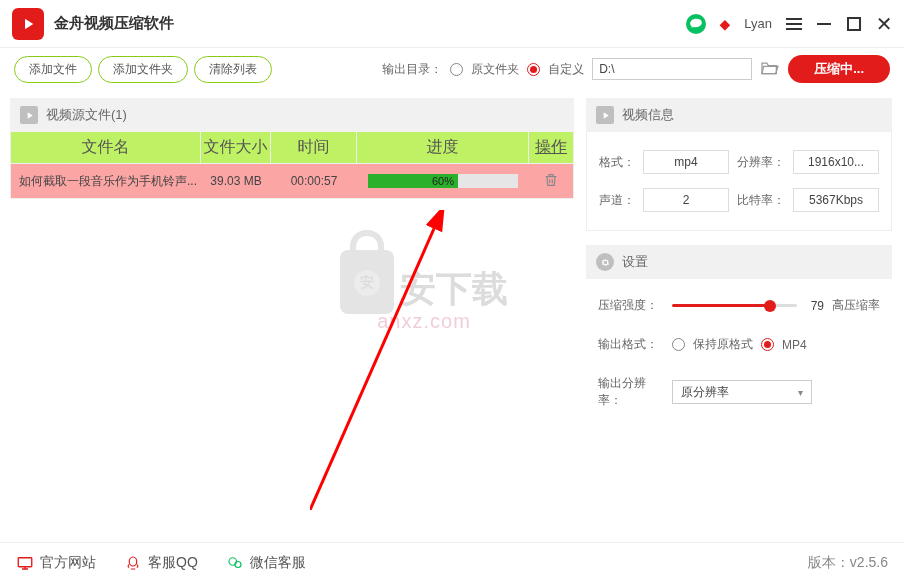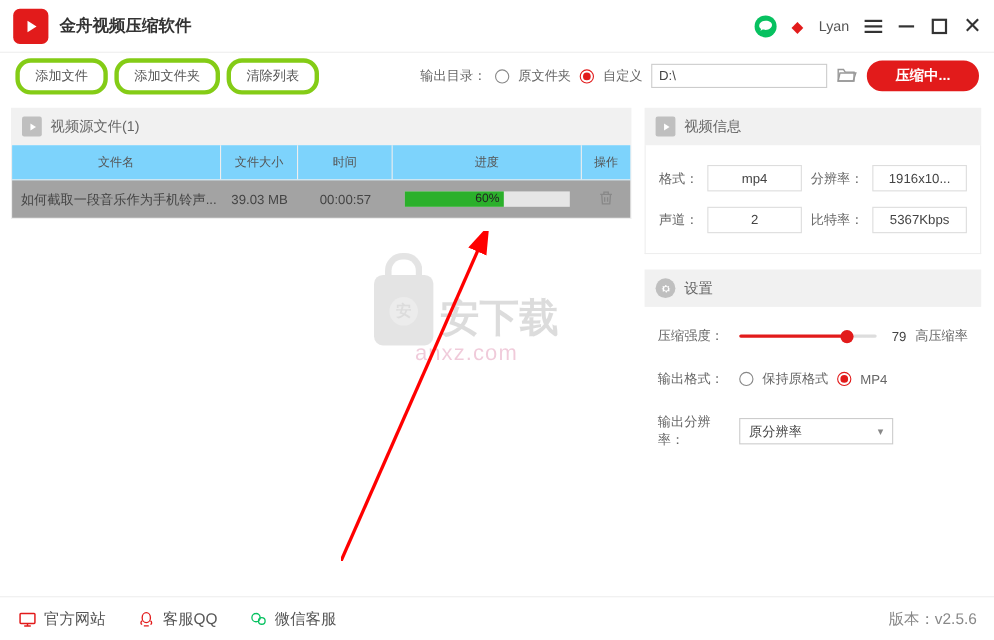--- a/index.html
+++ b/index.html
@@ -17,48 +17,48 @@
 .user-name{font-size:13px;color:#555;}
 .win-icon{width:16px;height:16px;display:inline-flex;align-items:center;justify-content:center;cursor:pointer;}
 .hamburger{display:flex;flex-direction:column;gap:3px;width:18px;}
 .hamburger span{height:2px;background:#333;width:100%;}
 .win-min{width:14px;height:2px;background:#333;}
 .win-max{width:14px;height:14px;border:2px solid #333;}
 .win-close{font-size:20px;color:#333;line-height:1;}
 
 
 .toolbar{height:42px;display:flex;align-items:center;padding:0 14px;gap:6px;}
-.pill{border:4px solid #84cc16;border-radius:14px;padding:4px 14px;font-size:12px;color:#555;cursor:pointer;}
+.pill{border:1px solid #84cc16;border-radius:14px;padding:4px 14px;font-size:12px;color:#555;cursor:pointer;}
 .outdir{margin-left:auto;display:flex;align-items:center;gap:8px;font-size:12px;color:#666;}
 .radio{width:13px;height:13px;border:1.5px solid #888;border-radius:50%;display:inline-block;position:relative;}
 .radio.sel{border-color:#e21b1b;}
 .radio.sel::after{content:"";position:absolute;inset:2px;border-radius:50%;background:#e21b1b;}
 .path-input{width:160px;height:22px;border:1px solid #ccc;font-size:12px;padding:0 6px;color:#444;}
 .folder-open{color:#999;cursor:pointer;}
 .compress-btn{background:#e21b1b;color:#fff;font-size:13px;font-weight:bold;border-radius:14px;padding:5px 26px;cursor:pointer;border:none;}
 
 
 .main{display:flex;height:452px;}
 .left{flex:1;padding:8px 8px 0 10px;}
 .right{width:322px;padding:8px 12px 0 4px;}
 
 
 .panel-hd{background:#f1f1f1;height:34px;display:flex;align-items:center;padding:0 10px;gap:8px;color:#666;font-size:13px;}
 .panel-hd .ico{width:18px;height:18px;background:#bfbfbf;display:flex;align-items:center;justify-content:center;border-radius:2px;}
 .panel-hd .ico svg{width:11px;height:11px;fill:#fff;}
 
 
 .table{border:1px solid #eee;border-top:none;}
-.thead{display:flex;background:#7dd3fc;height:32px;align-items:center;font-size:11px;color:#555;border-bottom:1px solid #eee;}
+.thead{display:flex;background:#bef264;height:32px;align-items:center;font-size:16px;color:#555;border-bottom:1px solid #eee;}
 .col-name{width:190px;text-align:center;border-right:1px solid #eee;height:100%;display:flex;align-items:center;justify-content:center;}
 .col-size{width:70px;text-align:center;border-right:1px solid #eee;height:100%;display:flex;align-items:center;justify-content:center;}
 .col-time{width:86px;text-align:center;border-right:1px solid #eee;height:100%;display:flex;align-items:center;justify-content:center;}
 .col-prog{flex:1;text-align:center;border-right:1px solid #eee;height:100%;display:flex;align-items:center;justify-content:center;}
-.col-op{width:44px;text-align:left;height:100%;display:flex;align-items:center;justify-content:center;}
-.trow{display:flex;height:34px;align-items:center;background:#a3a3a3;font-size:12px;color:#444;}
+.col-op{width:44px;text-align:left;height:100%;display:flex;align-items:center;justify-content:center;text-decoration:underline;}
+.trow{display:flex;height:34px;align-items:center;background:#fca5a5;font-size:12px;color:#444;}
 .trow .col-name{justify-content:flex-start;padding-left:8px;overflow:hidden;white-space:nowrap;border:none;}
 .trow .col-size,.trow .col-time,.trow .col-prog,.trow .col-op{border:none;}
 .progress-wrap{width:150px;height:14px;background:#e6e6e6;position:relative;}
 .progress-bar{height:100%;background:#2bb02b;}
 .progress-txt{position:absolute;left:50%;top:0;transform:translateX(-50%);font-size:11px;color:#222;line-height:14px;}
 .delete-icon{color:#888;cursor:pointer;}
 
 
 .info-grid{border:1px solid #eee;border-top:none;padding:18px 12px;display:grid;grid-template-columns:auto 1fr auto 1fr;gap:14px 8px;align-items:center;font-size:12px;color:#666;}
 .val-box{border:1px solid #ddd;height:24px;display:flex;align-items:center;justify-content:center;color:#444;font-size:12px;overflow:hidden;white-space:nowrap;padding:0 4px;}

